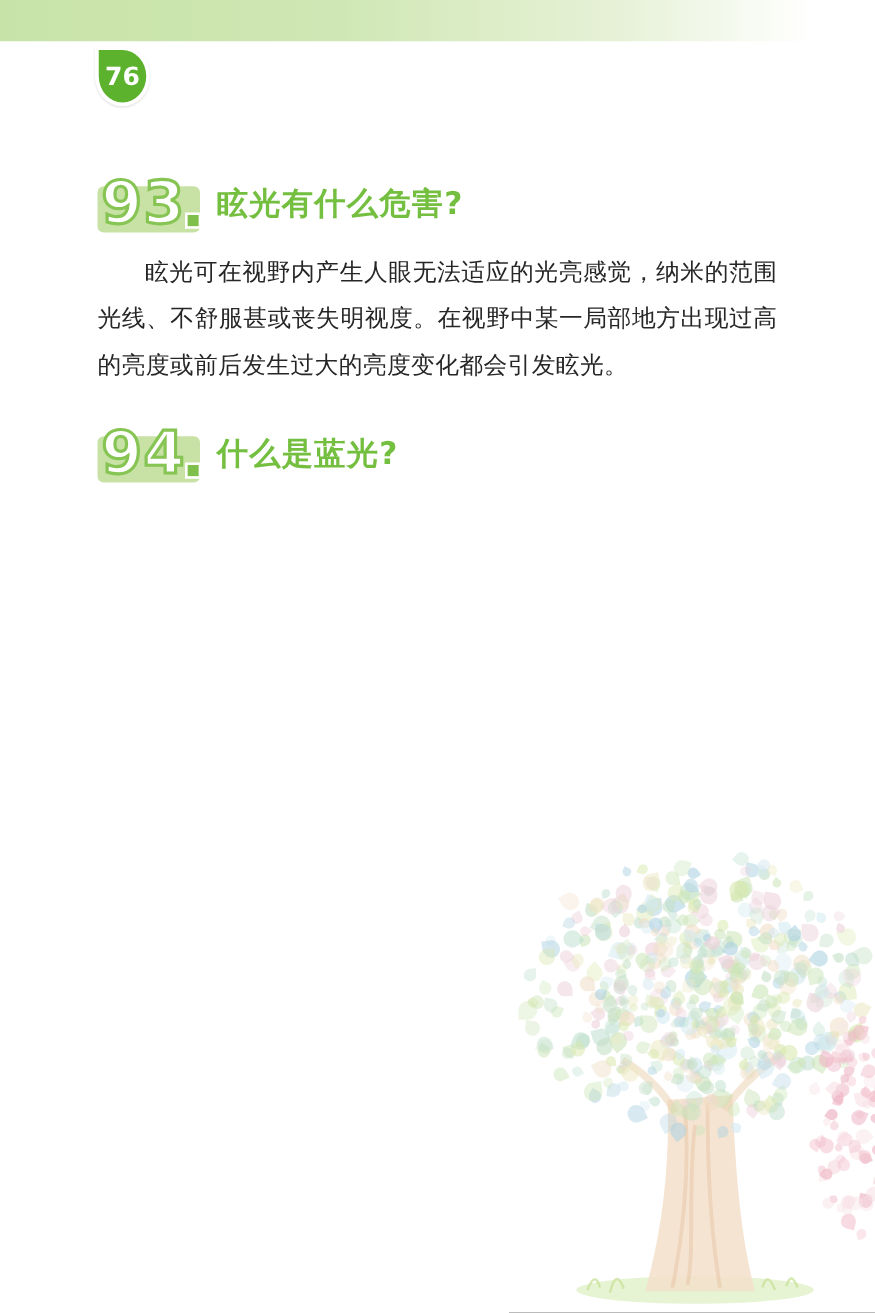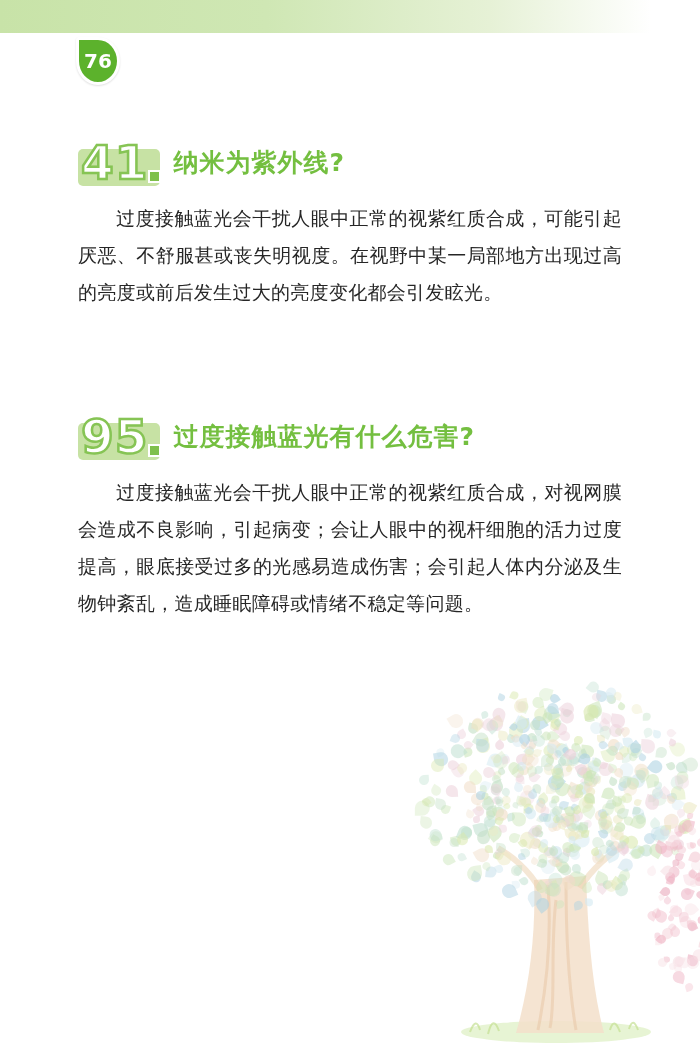--- a/index.html
+++ b/index.html
@@ -83,39 +83,34 @@
   <div class="page-badge">
     <span>76</span>
   </div>
 
   <div class="content">
 
     <div class="section">
       <div class="section-heading">
         <span class="heading-num">
           <span class="num-box"></span>
-          <span class="num-text">41</span>
+          <span class="num-text">93</span>
           <span class="num-dot"></span>
         </span>
-        <h2 class="section-title">纳米为紫外线?</h2>
+        <h2 class="section-title">眩光有什么危害?</h2>
       </div>
-      <p class="body-para">过度接触蓝光会干扰人眼中正常的视紫红质合成，可能引起厌恶、不舒服甚或丧失明视度。在视野中某一局部地方出现过高的亮度或前后发生过大的亮度变化都会引发眩光。</p>
-    </div>
-
-    <div class="section">
-      <div class="section-heading">
-      </div>
+      <p class="body-para">眩光可在视野内产生人眼无法适应的光亮感觉，纳米的范围光线、不舒服甚或丧失明视度。在视野中某一局部地方出现过高的亮度或前后发生过大的亮度变化都会引发眩光。</p>
     </div>
 
     <div class="section">
       <div class="section-heading">
         <span class="heading-num">
           <span class="num-box"></span>
-          <span class="num-text">95</span>
+          <span class="num-text">94</span>
           <span class="num-dot"></span>
         </span>
-        <h2 class="section-title">过度接触蓝光有什么危害?</h2>
+        <h2 class="section-title">什么是蓝光?</h2>
       </div>
-      <p class="body-para">过度接触蓝光会干扰人眼中正常的视紫红质合成，对视网膜会造成不良影响，引起病变；会让人眼中的视杆细胞的活力过度提高，眼底接受过多的光感易造成伤害；会引起人体内分泌及生物钟紊乱，造成睡眠障碍或情绪不稳定等问题。</p>
     </div>
+
 
   </div>
 </div>
 
 </body></html>

